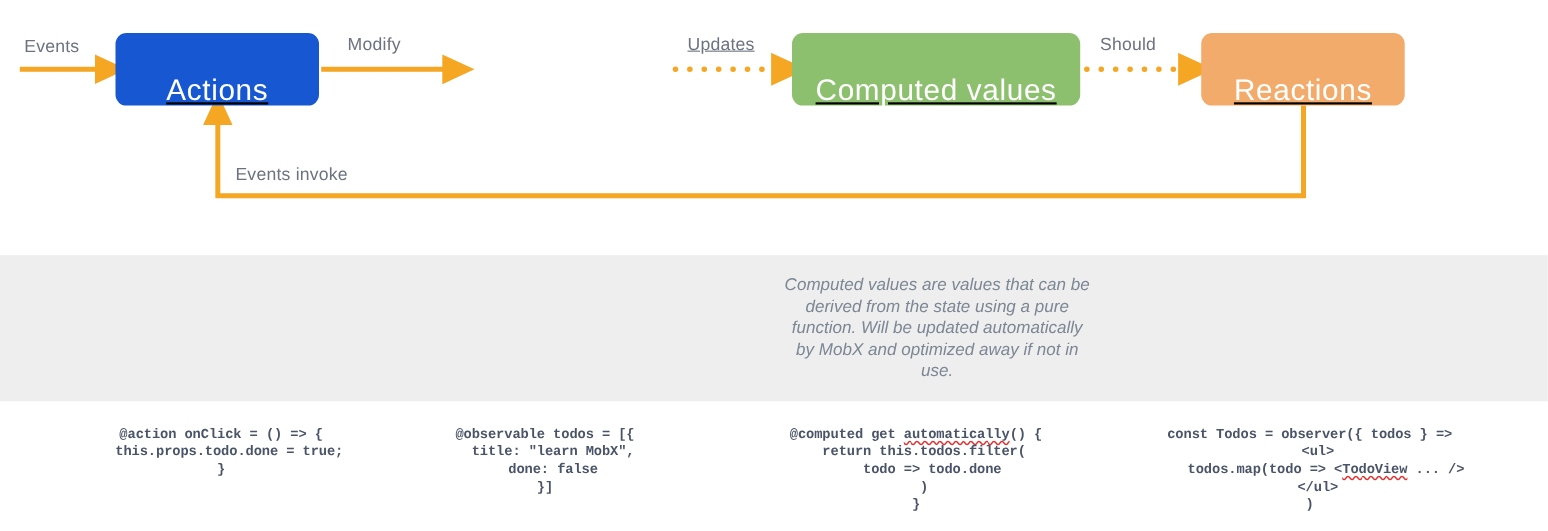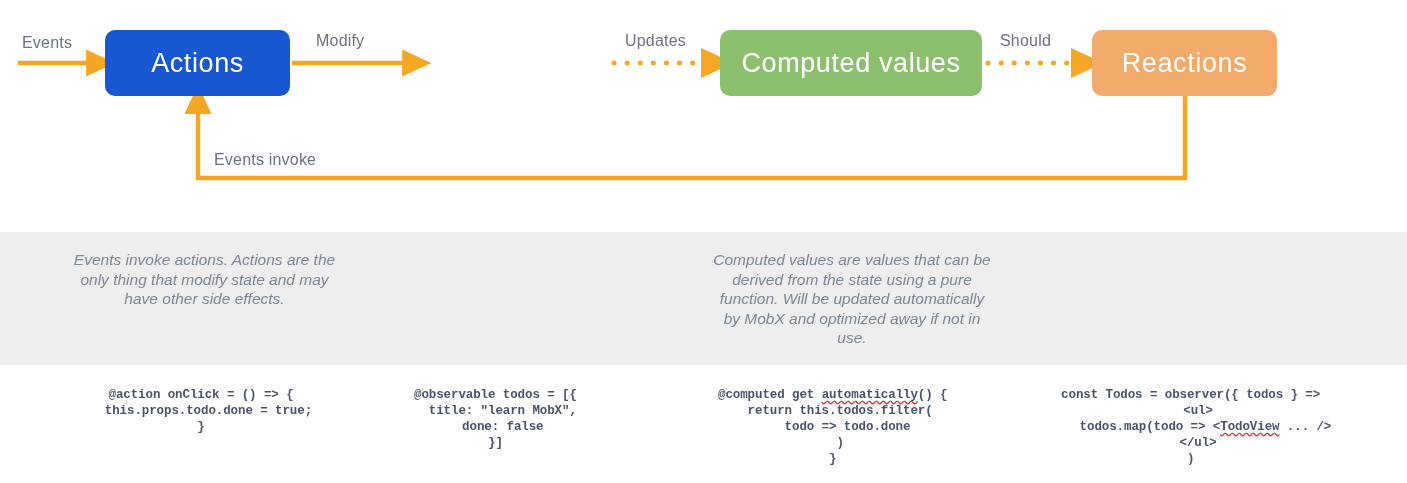--- a/index.html
+++ b/index.html
@@ -34,23 +34,24 @@
     position: absolute;
     left: 0; top: 0;
     width: 1407px;
     height: 232px;
   }
 
   .node-box {
     position: absolute;
     border-radius: 10px;
     display: flex;
-    align-items: center;
+    align-items: flex-end;
     justify-content: center;
     box-sizing: border-box;
+    text-decoration: underline;
   }
   .node-label {
     color: #ffffff;
     font-size: 27px;
     font-weight: 300;
     letter-spacing: 0.6px;
     line-height: 1;
     white-space: nowrap;
     font-family: "Liberation Sans", sans-serif;
   }
@@ -135,40 +136,39 @@
 
       <line x1="614" y1="63" x2="712" y2="63" stroke="#f5a623" stroke-width="5" stroke-linecap="round" stroke-dasharray="0.1 13" marker-end="url(#arrowhead)"></line>
 
       <line x1="988" y1="63" x2="1082" y2="63" stroke="#f5a623" stroke-width="5" stroke-linecap="round" stroke-dasharray="0.1 13" marker-end="url(#arrowhead)"></line>
 
       <path d="M1185,96 L1185,178 L198,178 L198,104" fill="none" stroke="#f5a623" stroke-width="4.5" stroke-linejoin="miter" marker-end="url(#arrowhead-up)"></path>
     </svg>
 
     <div class="edge-label" style="left:22px; top:34px;">Events</div>
     <div class="edge-label" style="left:316px; top:32px;">Modify</div>
-    <div class="edge-label" style="left:625px; top:32px;">Updates</div>
+    <div class="edge-label" style="left:625px; top:32px;text-decoration:underline;">Updates</div>
     <div class="edge-label" style="left:1000px; top:32px;">Should</div>
     <div class="edge-label" style="left:214px; top:151px;">Events invoke</div>
 
     <div class="node-box" style="left:105px; top:30px; width:185px; height:66px; background:#1757d1;">
       <span class="node-label">Actions</span>
     </div>
 
 
     <div class="node-box" style="left:1092px; top:30px; width:185px; height:66px; background:#f3ab6b;">
       <span class="node-label">Reactions</span>
     </div>
 
     <div class="node-box" style="left:720px; top:30px; width:262px; height:66px; background:#8dc06e;">
       <span class="node-label">Computed values</span>
     </div>
   </div>
 
   <div id="desc-band">
-    <div class="desc-col" style="left:72px; width:265px;">Events invoke actions. Actions are the only thing that modify state and may have other side effects.</div>
     <div class="desc-col" style="left:712px; width:280px;">Computed values are values that can be derived from the state using a pure function. Will be updated automatically by MobX and optimized away if not in use.</div>
   </div>
 
   <div id="code-band">
     <div class="code-col" style="left:90px;">@action onClick = () =&gt; {
   this.props.todo.done = true;
 }</div>
     <div class="code-col" style="left:414px;">@observable todos = [{
   title: "learn MobX",
   done: false

